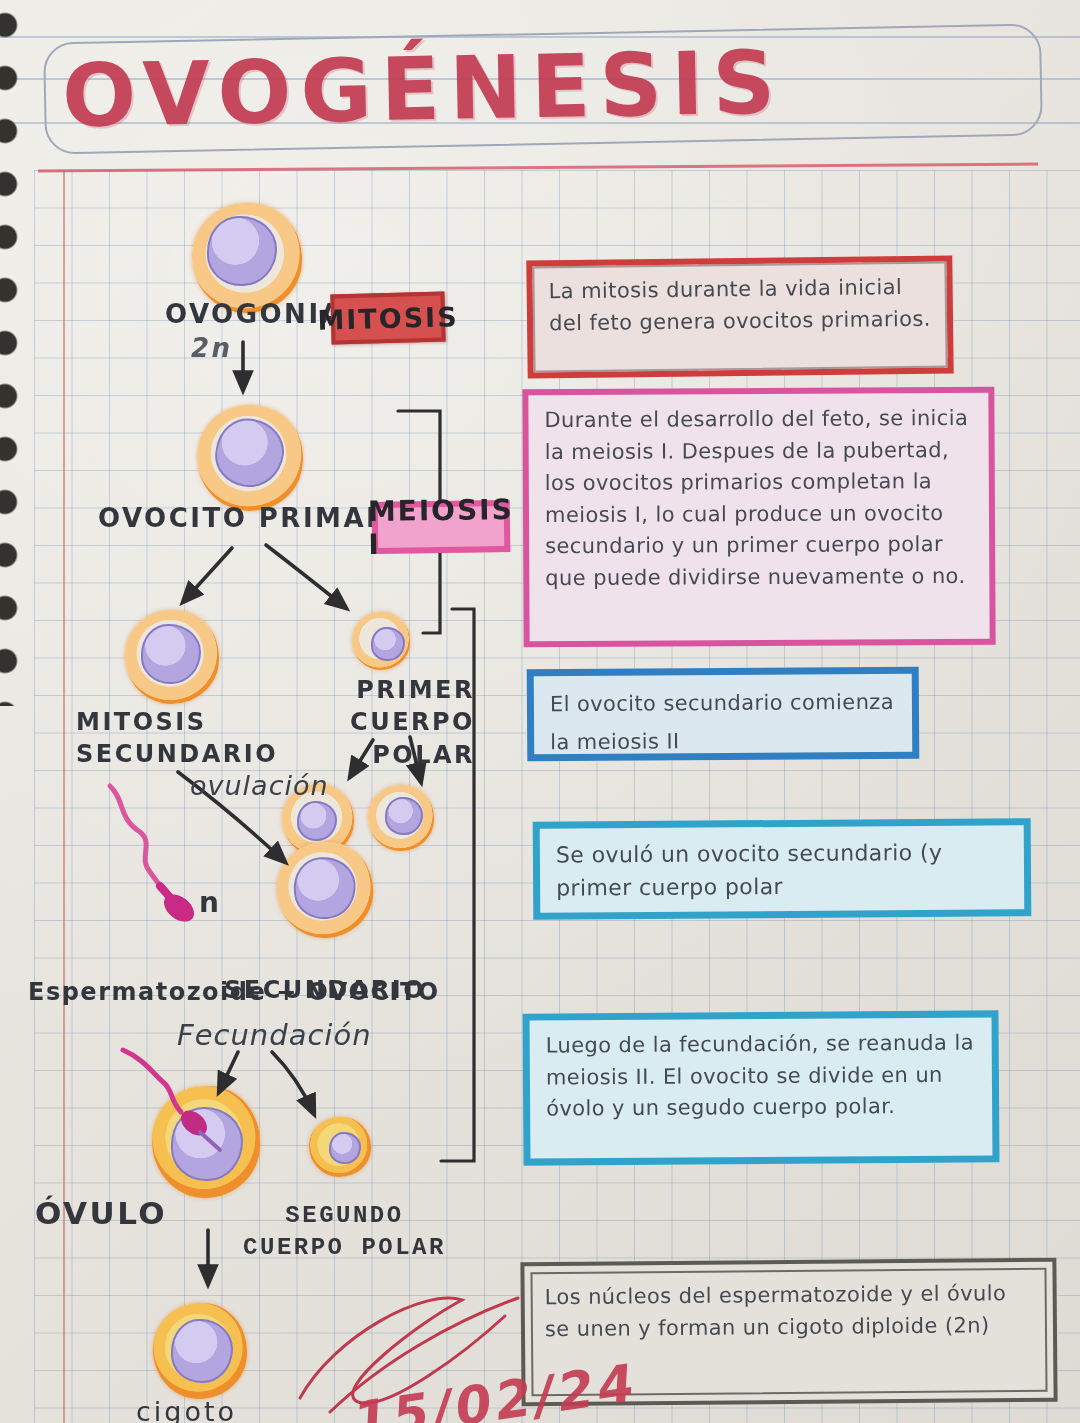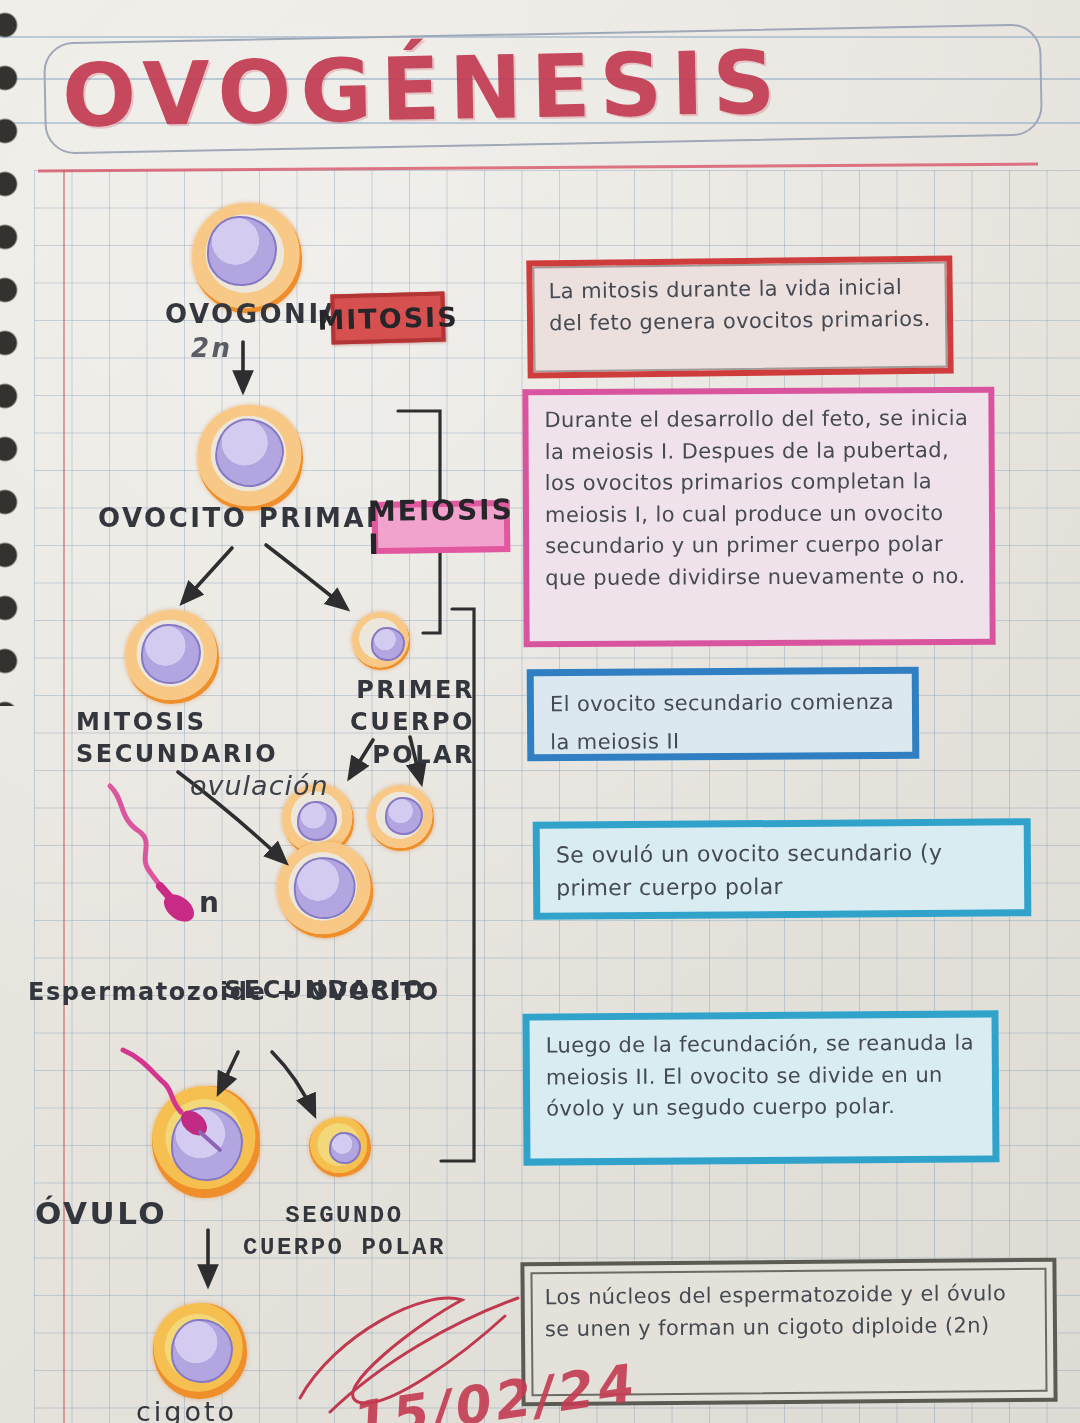--- a/index.html
+++ b/index.html
@@ -159,20 +159,21 @@
     </div>
   <div class="lbl" style="left:290px;top:674px;width:185px;text-align:right;">PRIMER CUERPO
 POLAR</div>
   <div class="lbl" style="left:76px;top:706px;">MITOSIS
 SECUNDARIO</div>
   <div class="script" style="left:190px;top:770px;">ovulación</div>
   <div class="lbl" style="left:199px;top:884px;font-size:28px;">n</div>
   <div class="lbl" style="left:28px;top:944px;font-size:24px;letter-spacing:1.5px;">
     <span>Espermatozoide + OVOCITO</span></div>
   <div class="lbl" style="left:224px;top:974px;font-size:24px;">SECUNDARIO</div>
+  <div class="script" style="left:177px;top:1018px;font-size:29px;">Fecundación</div>
   <div class="lbl" style="left:35px;top:1193px;font-size:31px;">ÓVULO</div>
   <div class="lbl" style="left:222px;top:1200px;width:245px;text-align:center;font-family:Liberation Mono, monospace;">SEGUNDO
 CUERPO POLAR</div>
   <div class="lbl" style="left:136px;top:1394px;font-size:27px;letter-spacing:3px;font-weight:normal;">cigoto</div>
 
   <div class="note note-red" style="left:527px;top:258px;width:382px;height:86px;">
     <span>La mitosis durante la vida inicial del feto genera ovocitos primarios.</span></div>
   <div class="note note-pink" style="left:523px;top:388px;width:428px;height:226px;">
     <span>Durante el desarrollo del feto, se inicia la meiosis I. Despues de la pubertad, los ovocitos primarios completan la meiosis I, lo cual produce un ovocito secundario y un primer cuerpo polar que puede dividirse nuevamente o no.</span></div>
   <div class="note note-blue" style="left:527px;top:668px;width:346px;height:58px;line-height:1.8;">

